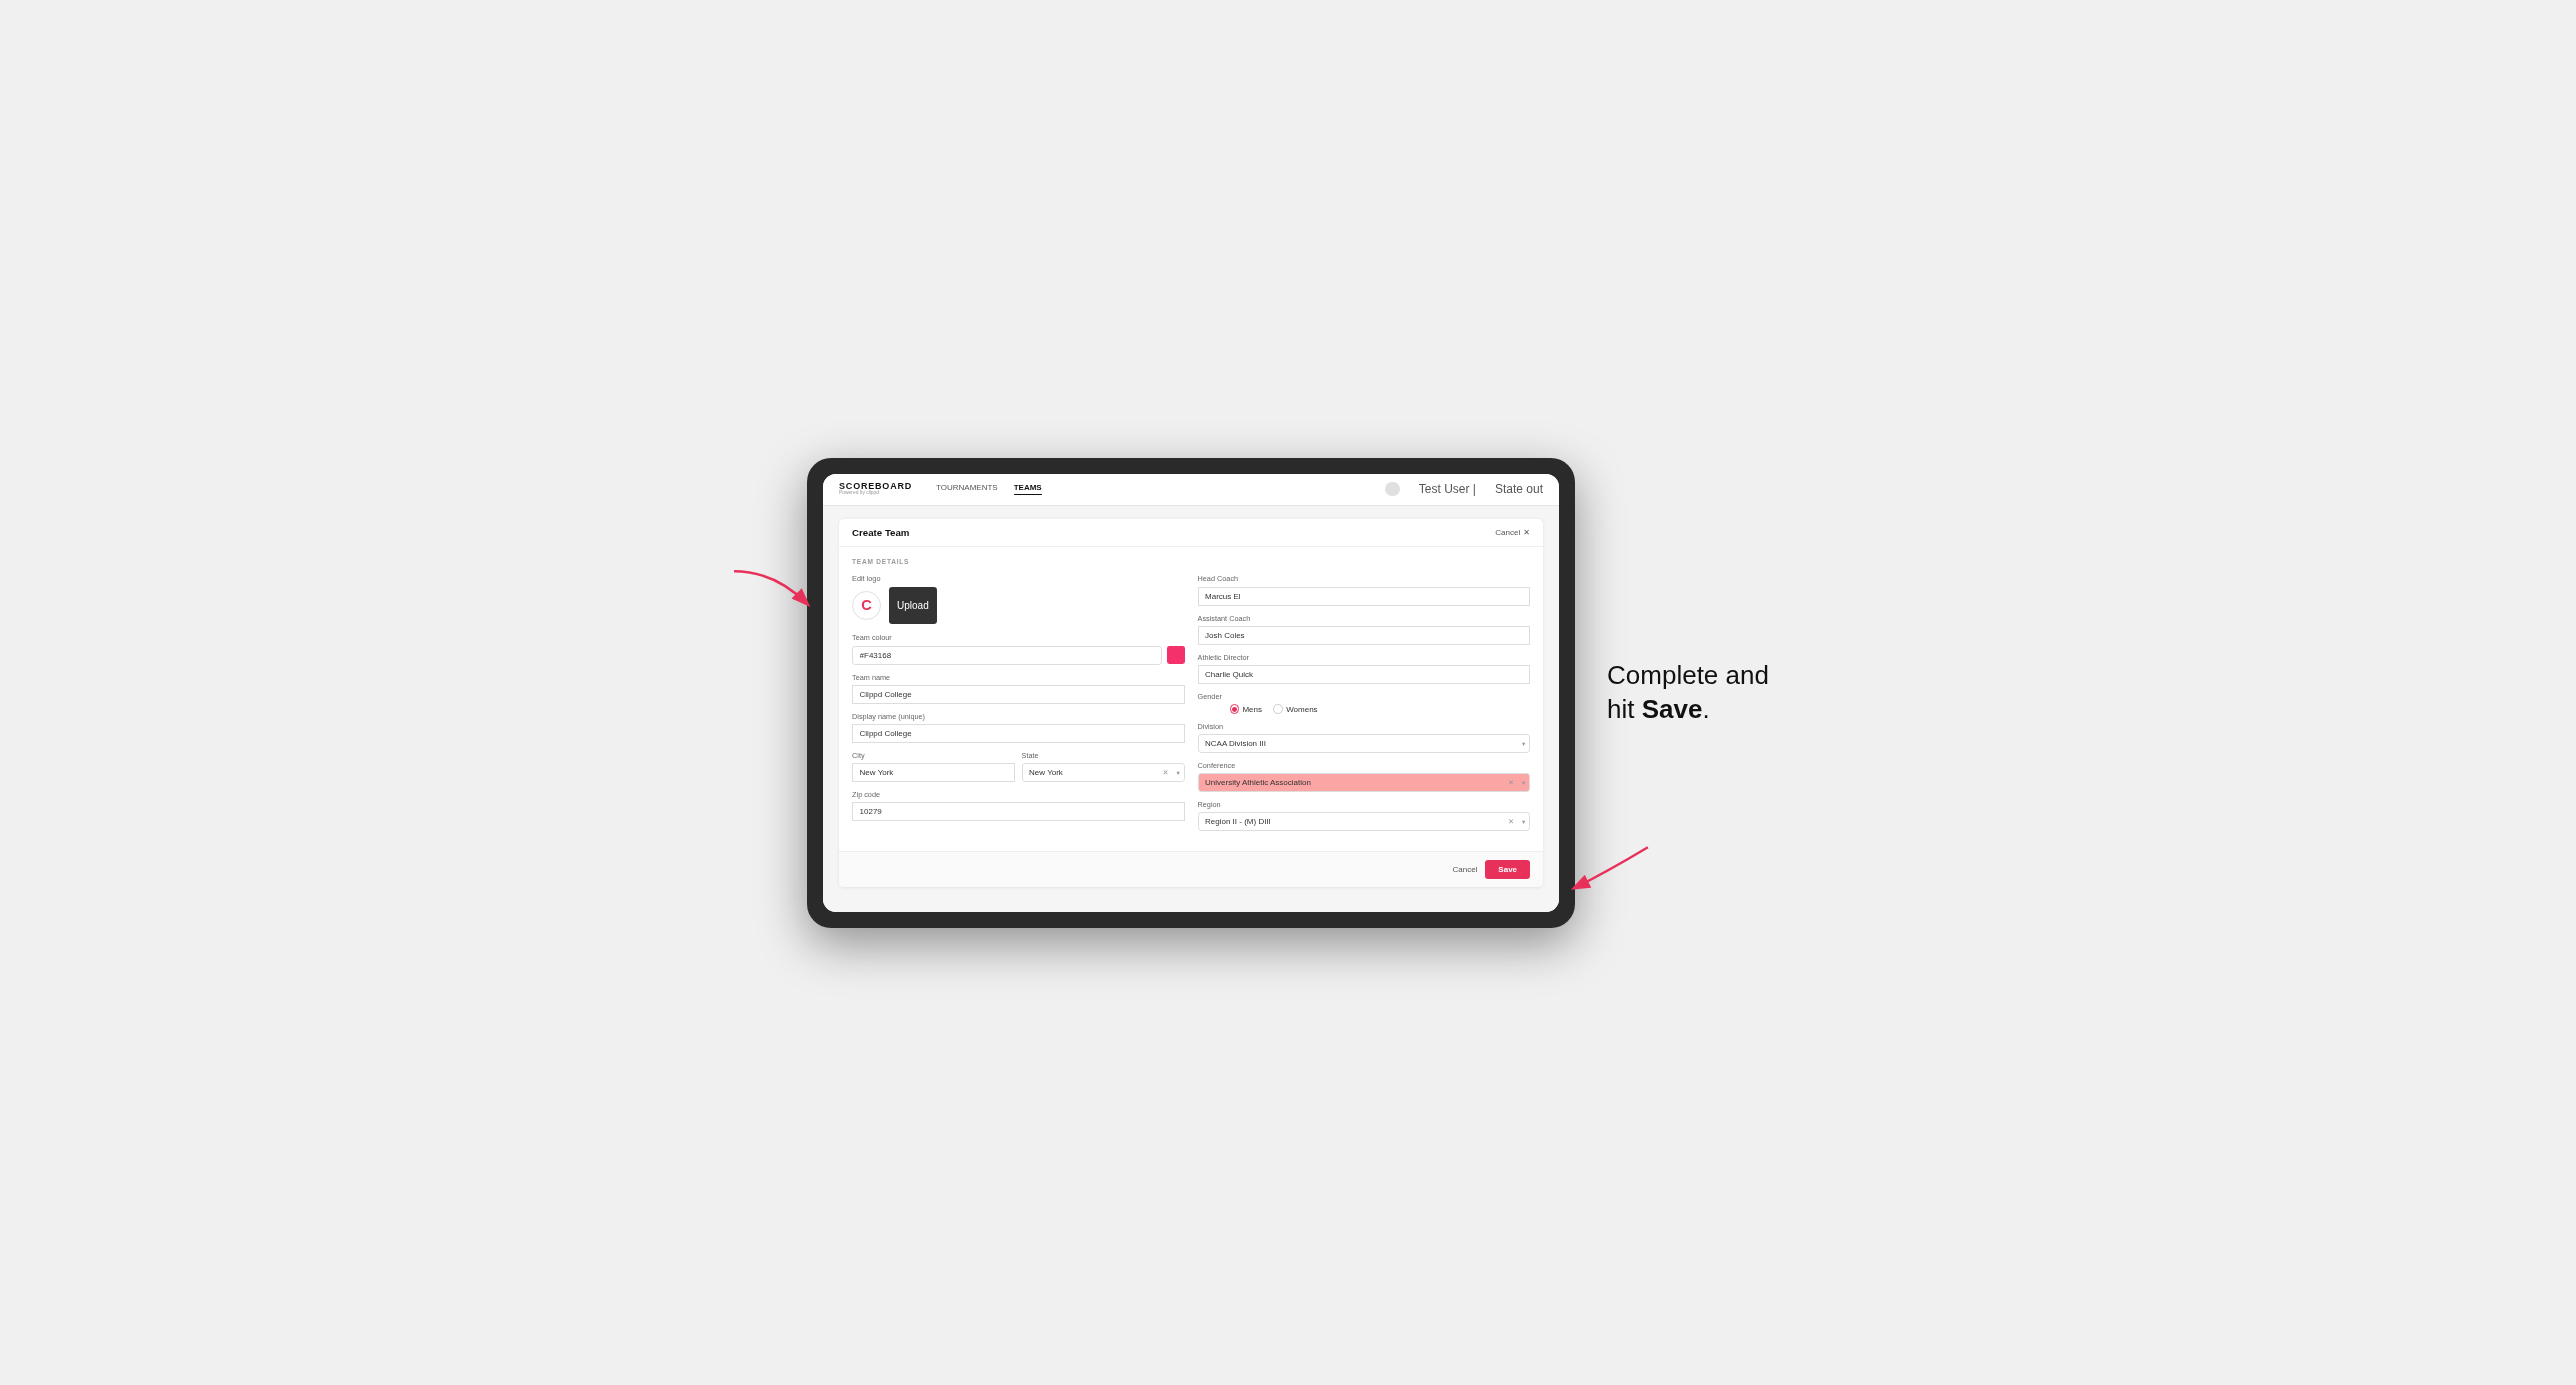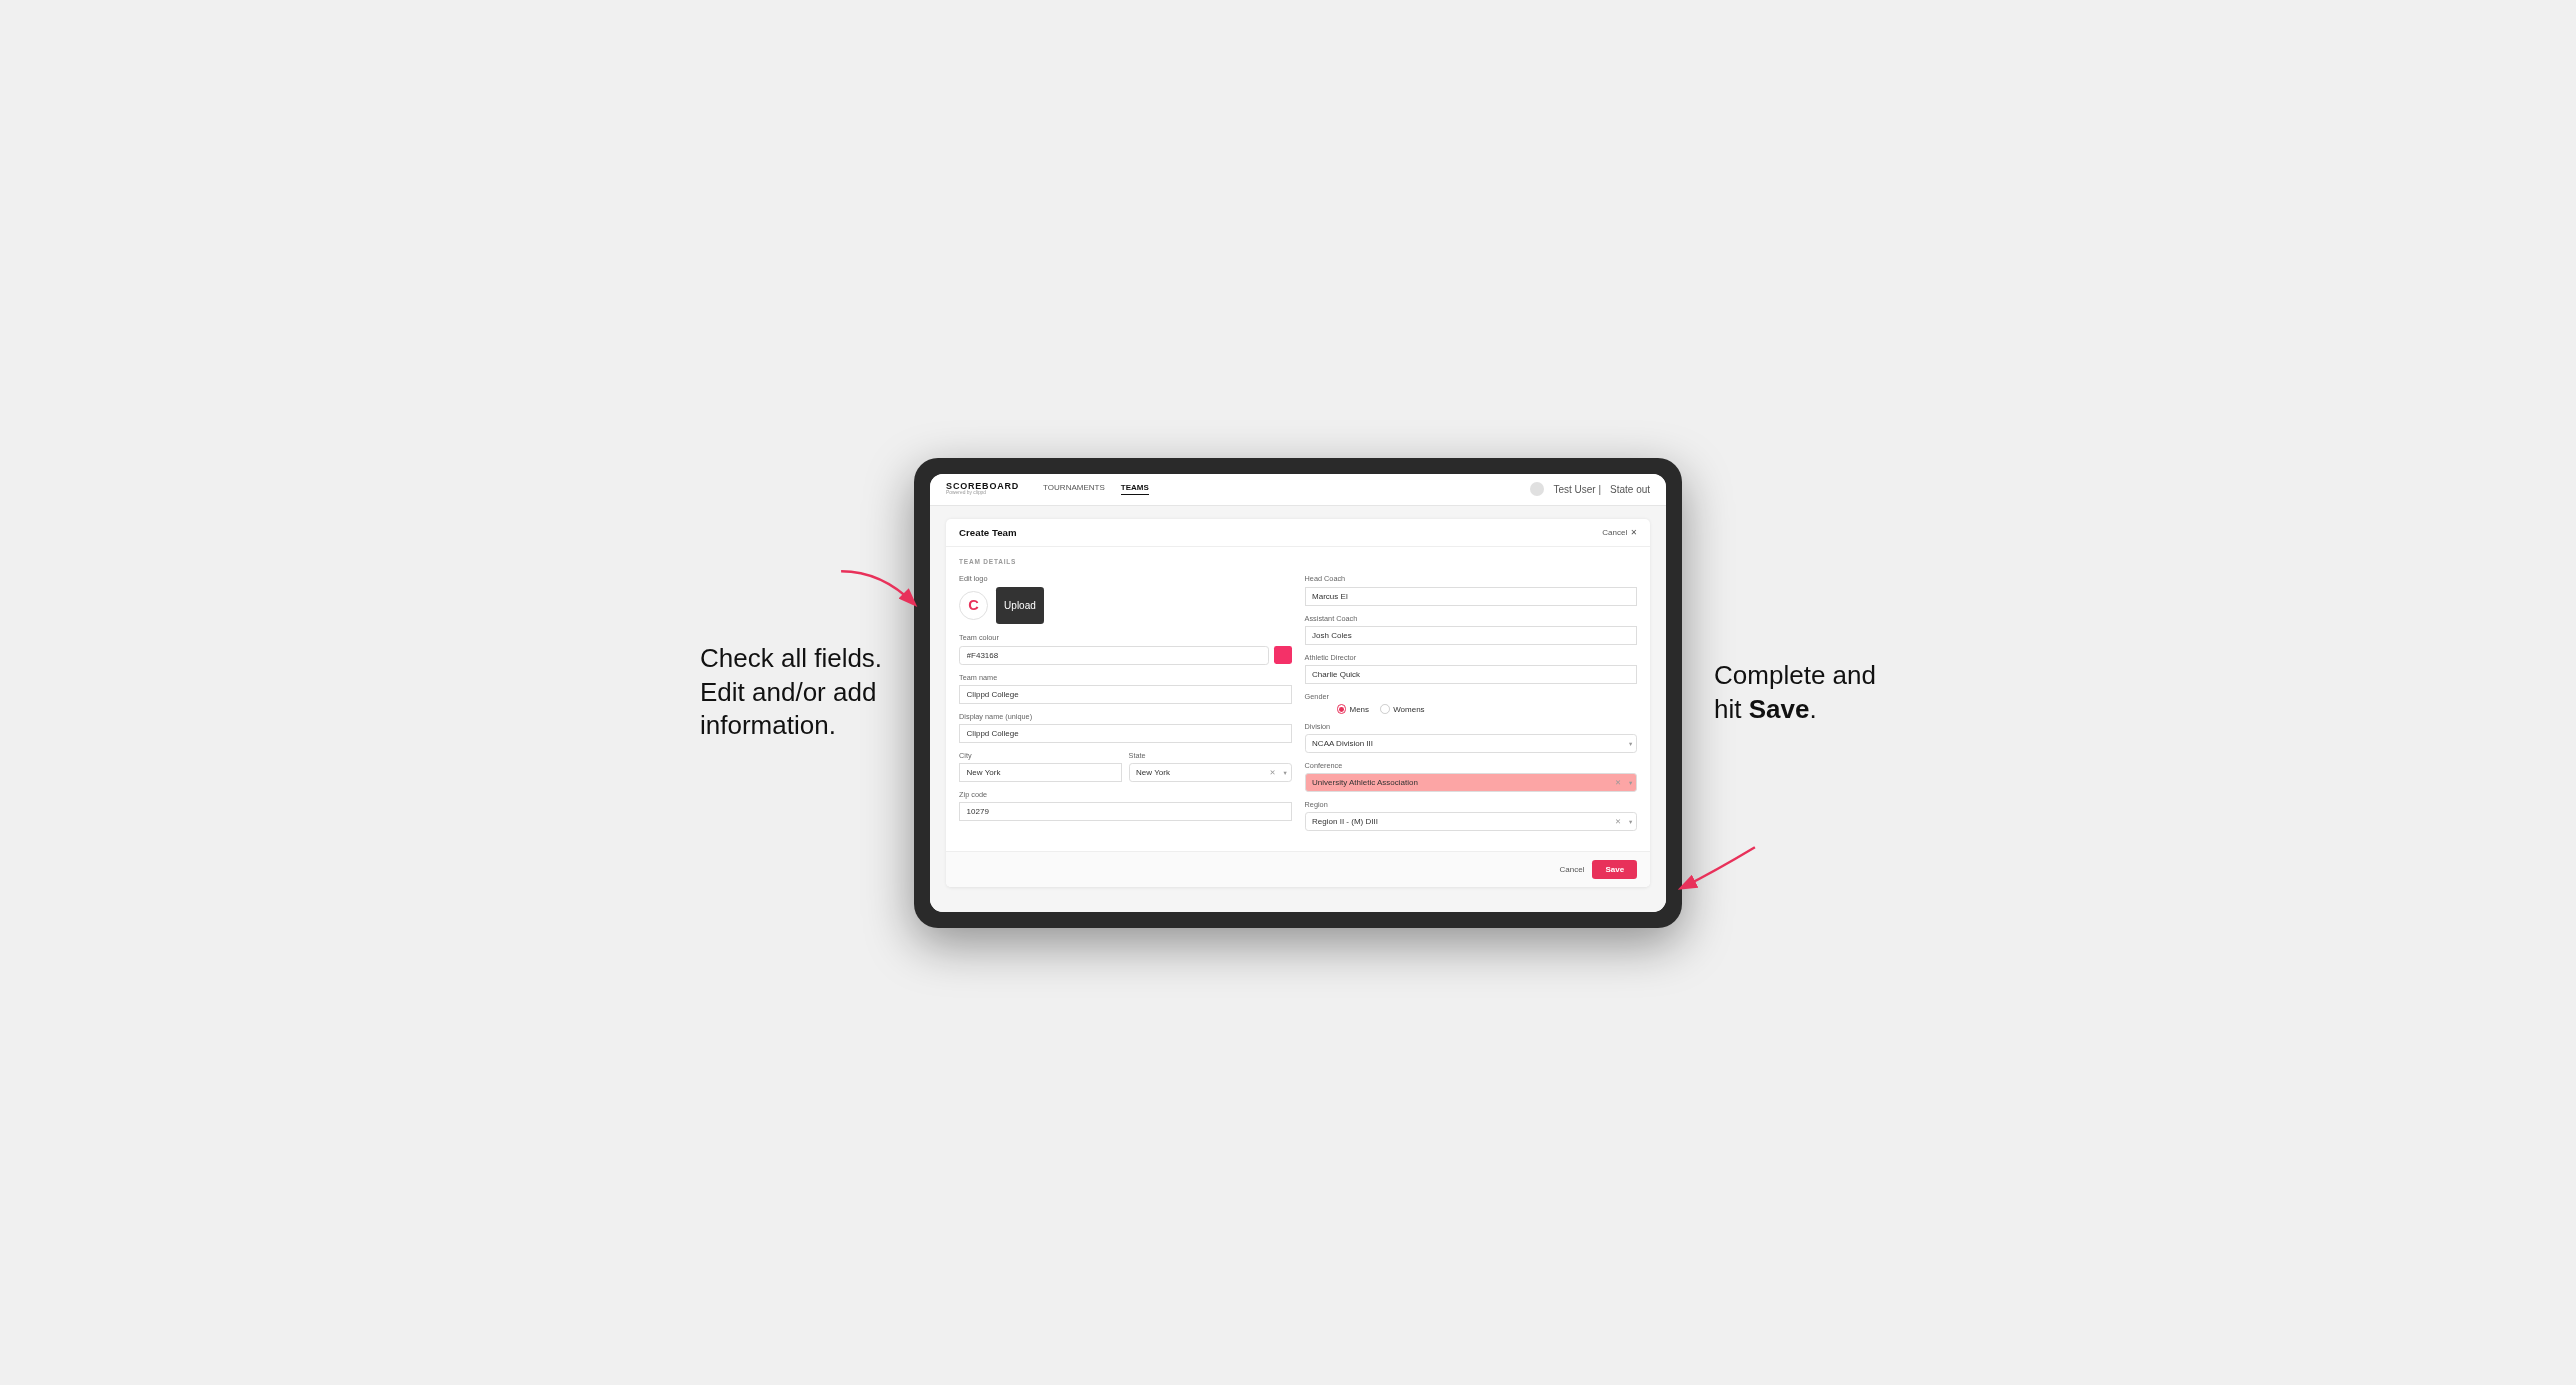--- a/index.html
+++ b/index.html
@@ -87,22 +87,22 @@
     .nav-link.active {
       color: #111;
       border-bottom: 1.6px solid #111;
       font-weight: 600;
     }
 
     .navbar-right {
       margin-left: auto;
       display: flex;
       align-items: center;
-      gap: 9px;
-      font-size: 10px;
+      gap: 19px;
+      font-size: 12px;
       color: #555;
     }
 
     .user-avatar-small {
       width: 14.6px;
       height: 14.6px;
       background: #e0e0e0;
       border-radius: 50%;
     }
 
@@ -363,27 +363,20 @@
       font-size: 8px;
       font-weight: 600;
       cursor: pointer;
     }
   </style>
 </head>
 <body>
 
 <div class="page-wrapper">
 
-  <div style="max-width:211px; flex-shrink:0;">
-    <div style="font-size:26px; line-height:1.3; color:#111;">
-      <span>Check all fields.</span><br>
-      <span>Edit and/or add</span><br>
-      <span>information.</span>
-    </div>
-  </div>
 
   <div class="tablet-frame" style="position:relative;">
 
     <svg style="position:absolute; left:-81px; top:105px; width:89px; height:65px; pointer-events:none; overflow:visible;" viewBox="0 0 110 80">
       <path d="M10,10 Q60,10 100,50" stroke="#e8315a" stroke-width="3" fill="none" marker-end="url(#arrowhead-left)"></path>
       <defs>
         <marker id="arrowhead-left" markerWidth="8" markerHeight="6" refX="6" refY="3" orient="auto">
           <polygon points="0 0, 8 3, 0 6" fill="#e8315a"></polygon>
         </marker>
       </defs>

